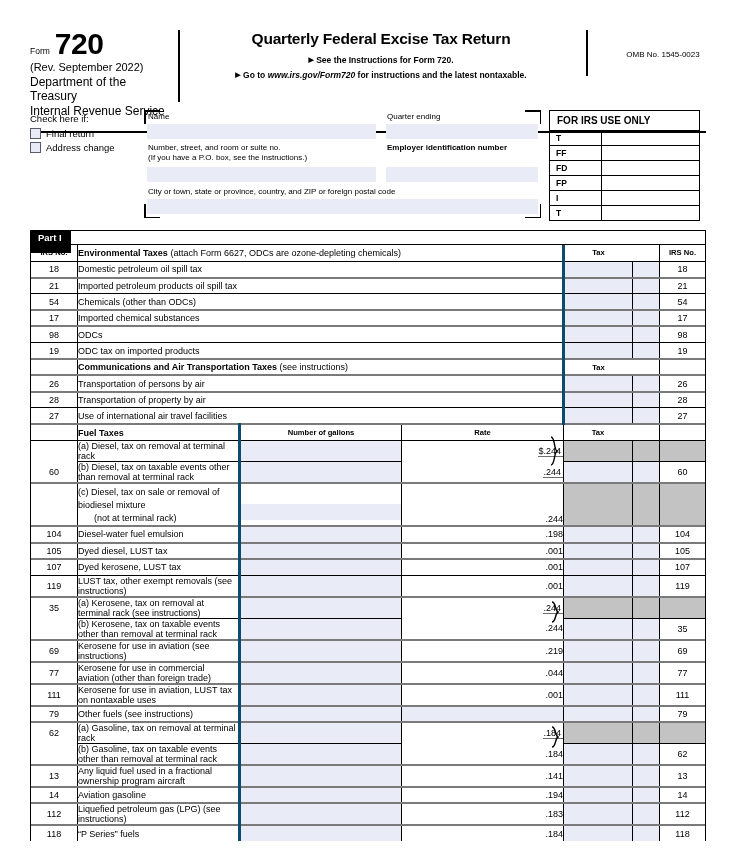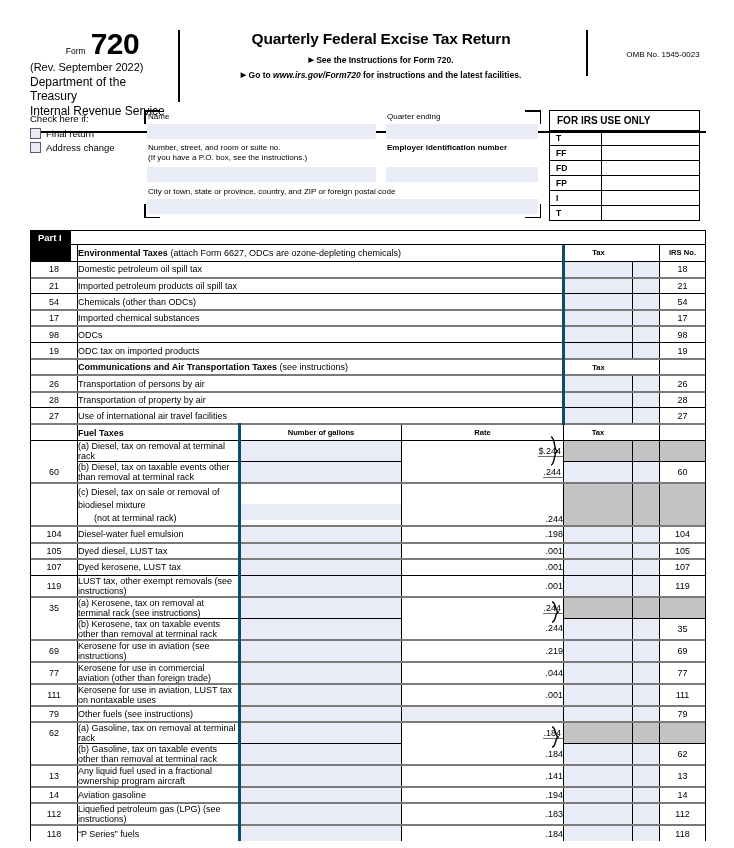--- a/index.html
+++ b/index.html
@@ -7,21 +7,21 @@
     width:734px;height:848px;
     font-family:"Liberation Sans", sans-serif;
     color:#000;
     -webkit-font-smoothing:antialiased;
   }
   .page{position:relative;width:734px;height:848px;box-sizing:border-box;padding:0;}
 
   
   .hdr{position:relative;margin:30px 28px 0 30px;height:74px;}
   .hdr-left{position:absolute;left:0;top:0;width:145px;}
-  .form-line{display:flex;align-items:flex-end;gap:5px;justify-content:center;}
+  .form-line{display:flex;align-items:flex-end;gap:5px;}
   .lbl-form{font-size:8.5px;padding-bottom:3px;}
   .num-720{font-size:30px;font-weight:bold;letter-spacing:-0.5px;line-height:0.95;}
   .rev{font-size:11px;margin-top:2px;}
   .dept{font-size:12px;line-height:1.22;margin-top:2px;}
   .hdr-mid{position:absolute;left:152px;top:0;width:398px;text-align:center;}
   .title{font-size:15.5px;font-weight:bold;letter-spacing:-0.2px;}
   .subline{font-size:8.5px;font-weight:bold;margin-top:7px;}
   .subline2{font-size:8.5px;font-weight:bold;margin-top:5px;}
   .arrow{font-size:7px;vertical-align:1.5px;}
   .ital{font-style:italic;}
@@ -45,21 +45,21 @@
   .inputbox{background:#e9ebf6;}
   .irs-use{position:absolute;left:519px;top:0;width:151px;border:1.5px solid #000;box-sizing:border-box;}
   .irs-use-title{font-size:10px;font-weight:bold;padding:4px 0 4px 7px;}
   .irs-row{display:flex;height:14px;border-top:1px solid #000;}
   .irs-row .c1{width:52px;border-right:1px solid #000;font-size:8.5px;font-weight:bold;padding-left:6px;line-height:14px;box-sizing:border-box;}
   .irs-row .c2{flex:1;}
 
   
   .tblwrap{margin:10px 28px 0 30px;border-left:1.5px solid #000;border-right:1.5px solid #000;border-top:1.5px solid #000;}
   .partbar{height:13px;background:#fff;border-bottom:1.5px solid #000;position:relative;}
-  .partbar .tag{position:absolute;left:0;top:0;height:30px;background:#000;color:#fff;font-size:9.5px;font-weight:bold;padding:0 9px 0 7px;line-height:13px;}
+  .partbar .tag{position:absolute;left:0;top:0;height:22px;background:#000;color:#fff;font-size:9.5px;font-weight:bold;padding:0 9px 0 7px;line-height:13px;}
   table.form{border-collapse:collapse;width:100%;table-layout:fixed;font-size:9px;}
   table.form td{padding:0;vertical-align:middle;}
   .c-irs{width:46px;text-align:center;border-right:1px solid #000;}
   .c-desc{border-right:3px solid #0c4a6e;padding-left:4px;}
   .c-gal{width:86px;border-right:1px solid #000;}
   .c-rate{width:86px;border-right:1px solid #000;text-align:right;padding-right:20px;margin-top:6px;}
   .c-tax{width:67px;border-right:1px solid #000;}
   .c-cents{width:27px;border-right:1px solid #000;}
   .c-irs2{width:45px;text-align:center;}
   .r-std{height:16.3px;}
@@ -98,21 +98,21 @@
     <div class="hdr-mid">
       <div class="title">Quarterly Federal Excise Tax Return</div>
       <div class="subline">
         <span class="arrow">▶</span>
         <span>See the Instructions for Form 720.</span>
       </div>
       <div class="subline2">
         <span class="arrow">▶</span>
         <span>Go to</span>
         <span class="ital">www.irs.gov/Form720</span>
-        <span>for instructions and the latest facilities.</span>
+        <span>for instructions and the latest nontaxable.</span>
       </div>
     </div>
 
     <div class="hdr-right">
       <div class="omb">OMB No. 1545-0023</div>
     </div>
   </div>
   <div class="hdr-rule"></div>
 
   <div class="entity">

